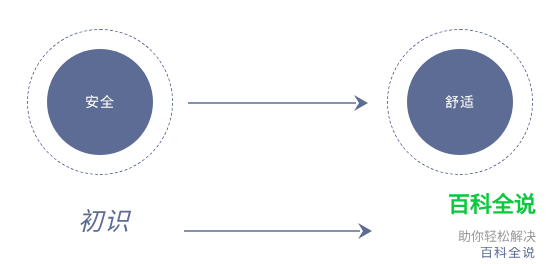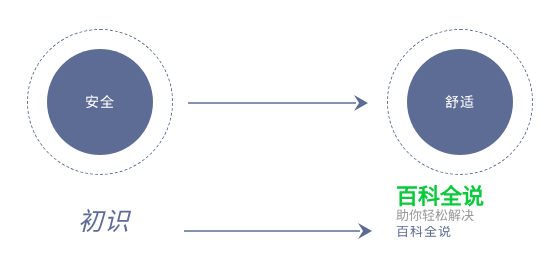--- a/index.html
+++ b/index.html
@@ -85,35 +85,35 @@
     color: #5d6c94;
     letter-spacing: 1px;
     white-space: nowrap;
     user-select: none;
   }
 
   
   .watermark {
     position: absolute;
     left: 396px;
-    top: 184px;
+    top: 192px;
     width: 140px;
-    text-align: left;
+    text-align: right;
     font-family: Liberation Serif, serif;
   }
   .wm-title {
     font-size: 22px;
     line-height: 1.15;
     font-weight: bold;
     color: #0ac93c;
     letter-spacing: 0px;
     white-space: nowrap;
   }
   .wm-sub {
-    margin-top: 0;
+    margin-top: 13px;
     font-size: 13px;
     line-height: 1.15;
     color: #9a9a9a;
     letter-spacing: 0px;
     white-space: nowrap;
   }
   .wm-cut {
     position: relative;
     margin-top: 2px;
     height: 12px;

